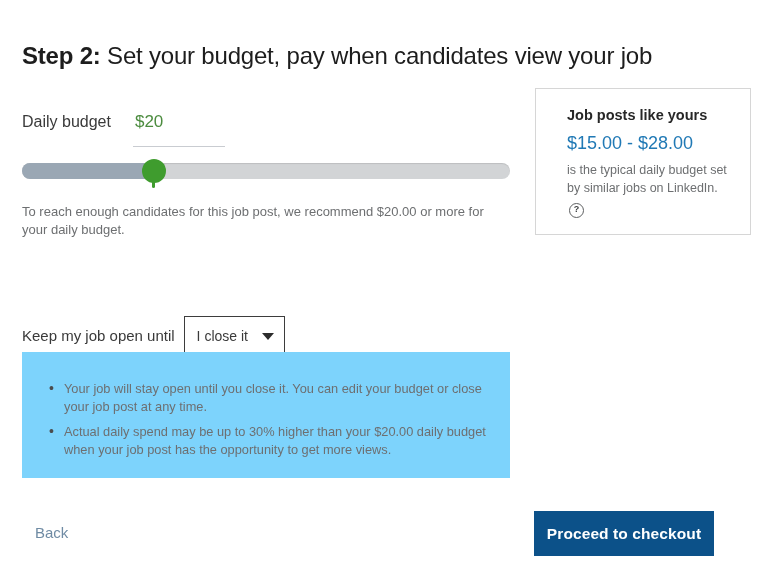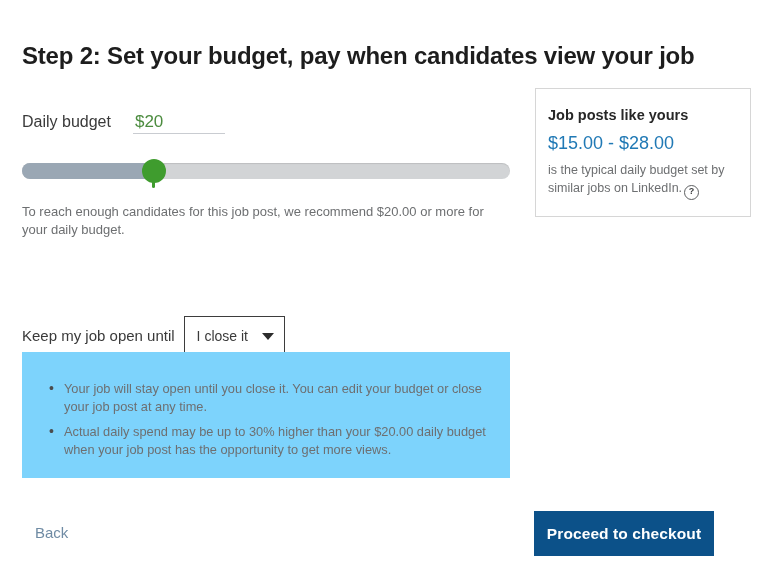--- a/index.html
+++ b/index.html
@@ -21,41 +21,41 @@
     position: absolute;
     left: 22px;
     top: 24px;
     font-size: 24px;
     line-height: 32px;
     color: #1d1d1d;
     letter-spacing: -0.2px;
     white-space: nowrap;
   }
   .page-title .step-strong { font-weight: 700; }
-  .page-title .step-rest   { font-weight: 700; }
+  .page-title .step-rest   { font-weight: 400; }
 
   
   .budget-row {
     position: absolute;
     left: 22px;
     top: 112px;
     display: flex;
     align-items: flex-start;
   }
   .budget-label {
     font-size: 16px;
     line-height: 20px;
     color: #3a3a3a;
     padding-bottom: 2px;
   }
   .budget-input-wrap {
     margin-left: 22px;
     width: 92px;
     border-bottom: 1px solid #c9ccd1;
-    padding-bottom: 1px;
+    padding-bottom: 14px;
   }
   .budget-input {
     width: 100%;
     border: 0;
     outline: none;
     background: transparent;
     font-family: "Liberation Sans", sans-serif;
     font-size: 17px;
     line-height: 20px;
     color: #4c8c3f;
@@ -121,21 +121,21 @@
 
   
   .side-card {
     position: absolute;
     left: 535px;
     top: 88px;
     width: 216px;
     box-sizing: border-box;
     border: 1px solid #d6d6d6;
     background: #ffffff;
-    padding: 16px 16px 16px 12px;
+    padding: 16px 16px 16px 31px;
   }
   .side-card-title {
     font-size: 14.5px;
     font-weight: 700;
     color: #272727;
     line-height: 20px;
   }
   .side-card-range {
     margin-top: 7px;
     font-size: 18px;

